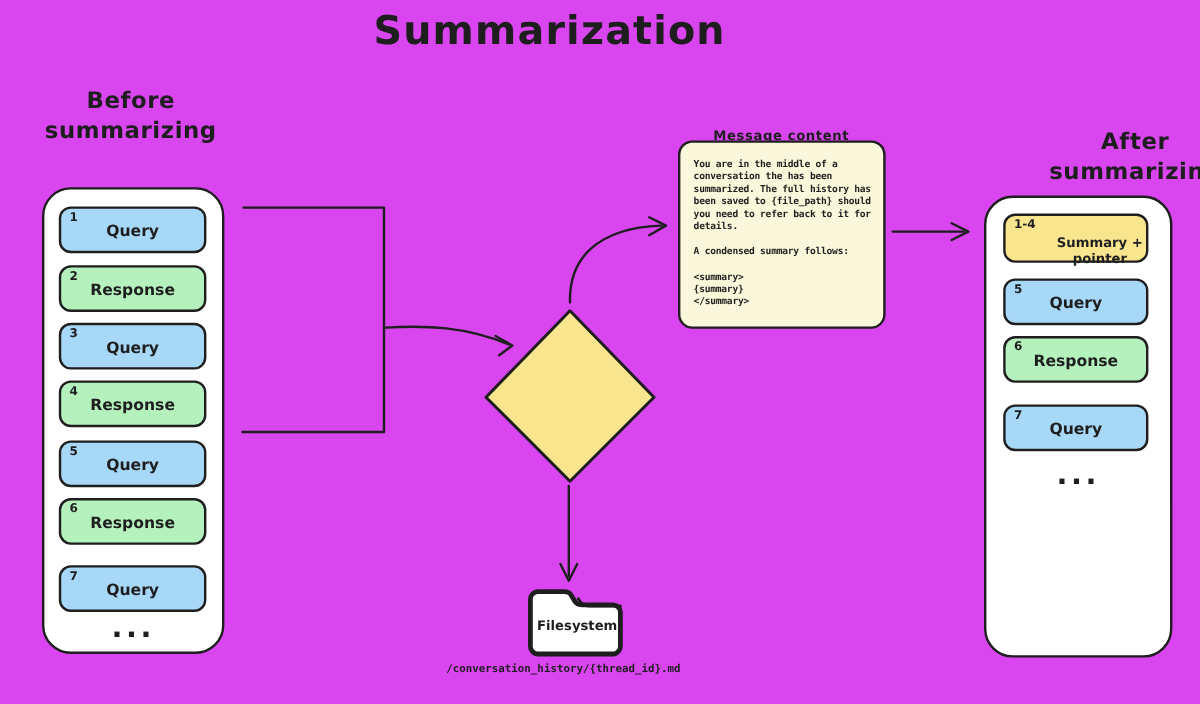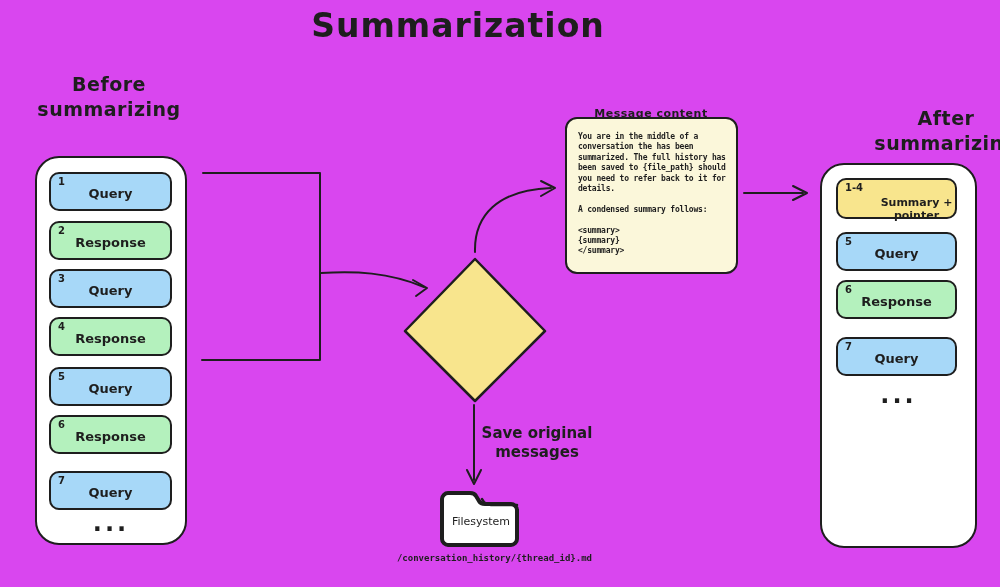--- a/index.html
+++ b/index.html
@@ -56,25 +56,25 @@
   .message-box pre {
     font-family:"DejaVu Sans Mono", monospace; font-size:8px; font-weight:bold;
     line-height:10.4px; padding:13px 6px 0 11px; color:#1e1e1e;
     letter-spacing:-0.2px;
   }
   .save-note {
     left:462px; top:424px; width:150px; font-size:15px; font-weight:600;
     line-height:19px; z-index:2;
   }
   .fs-label {
-    left:444px; top:515px; width:74px; font-size:11px; font-weight:400; z-index:3;
+    left:444px; top:515px; width:74px; font-size:11px; font-weight:700; z-index:3;
   }
   .fs-path {
     left:347px; top:553px; width:245px; z-index:2;
-    font-family:"DejaVu Sans Mono", monospace; font-size:9px; font-weight:600;text-align:right;
+    font-family:"DejaVu Sans Mono", monospace; font-size:9px; font-weight:600;
   }
 </style>
 </head>
 <body>
 
 <div class="canvas">
 
   <svg class="overlay" width="1000" height="587" viewBox="0 0 1000 587">
     <g fill="none" stroke="#1e1e1e" stroke-width="2" stroke-linecap="round" stroke-linejoin="round">
 
@@ -148,22 +148,20 @@
 you need to refer back to it for
 details.
 
 A condensed summary follows:
 
 &lt;summary&gt;
 {summary}
 &lt;/summary&gt;</pre>
   </div>
 
-  <div class="abs center prelines save-note">Save original
-messages</div>
 
   <div class="abs center fs-label">Filesystem</div>
   <div class="abs center fs-path">/conversation_history/{thread_id}.md</div>
 
   <div class="abs section-heading center prelines after-heading">After
 summarizing</div>
 
   <div class="abs container-box after-container">
     <div class="msg-item" style="top: 13px; left: 14px; width: 121px; height: 41px; background: rgb(248, 229, 141); padding-left: 40px;">
       <span class="num">1-4</span>

